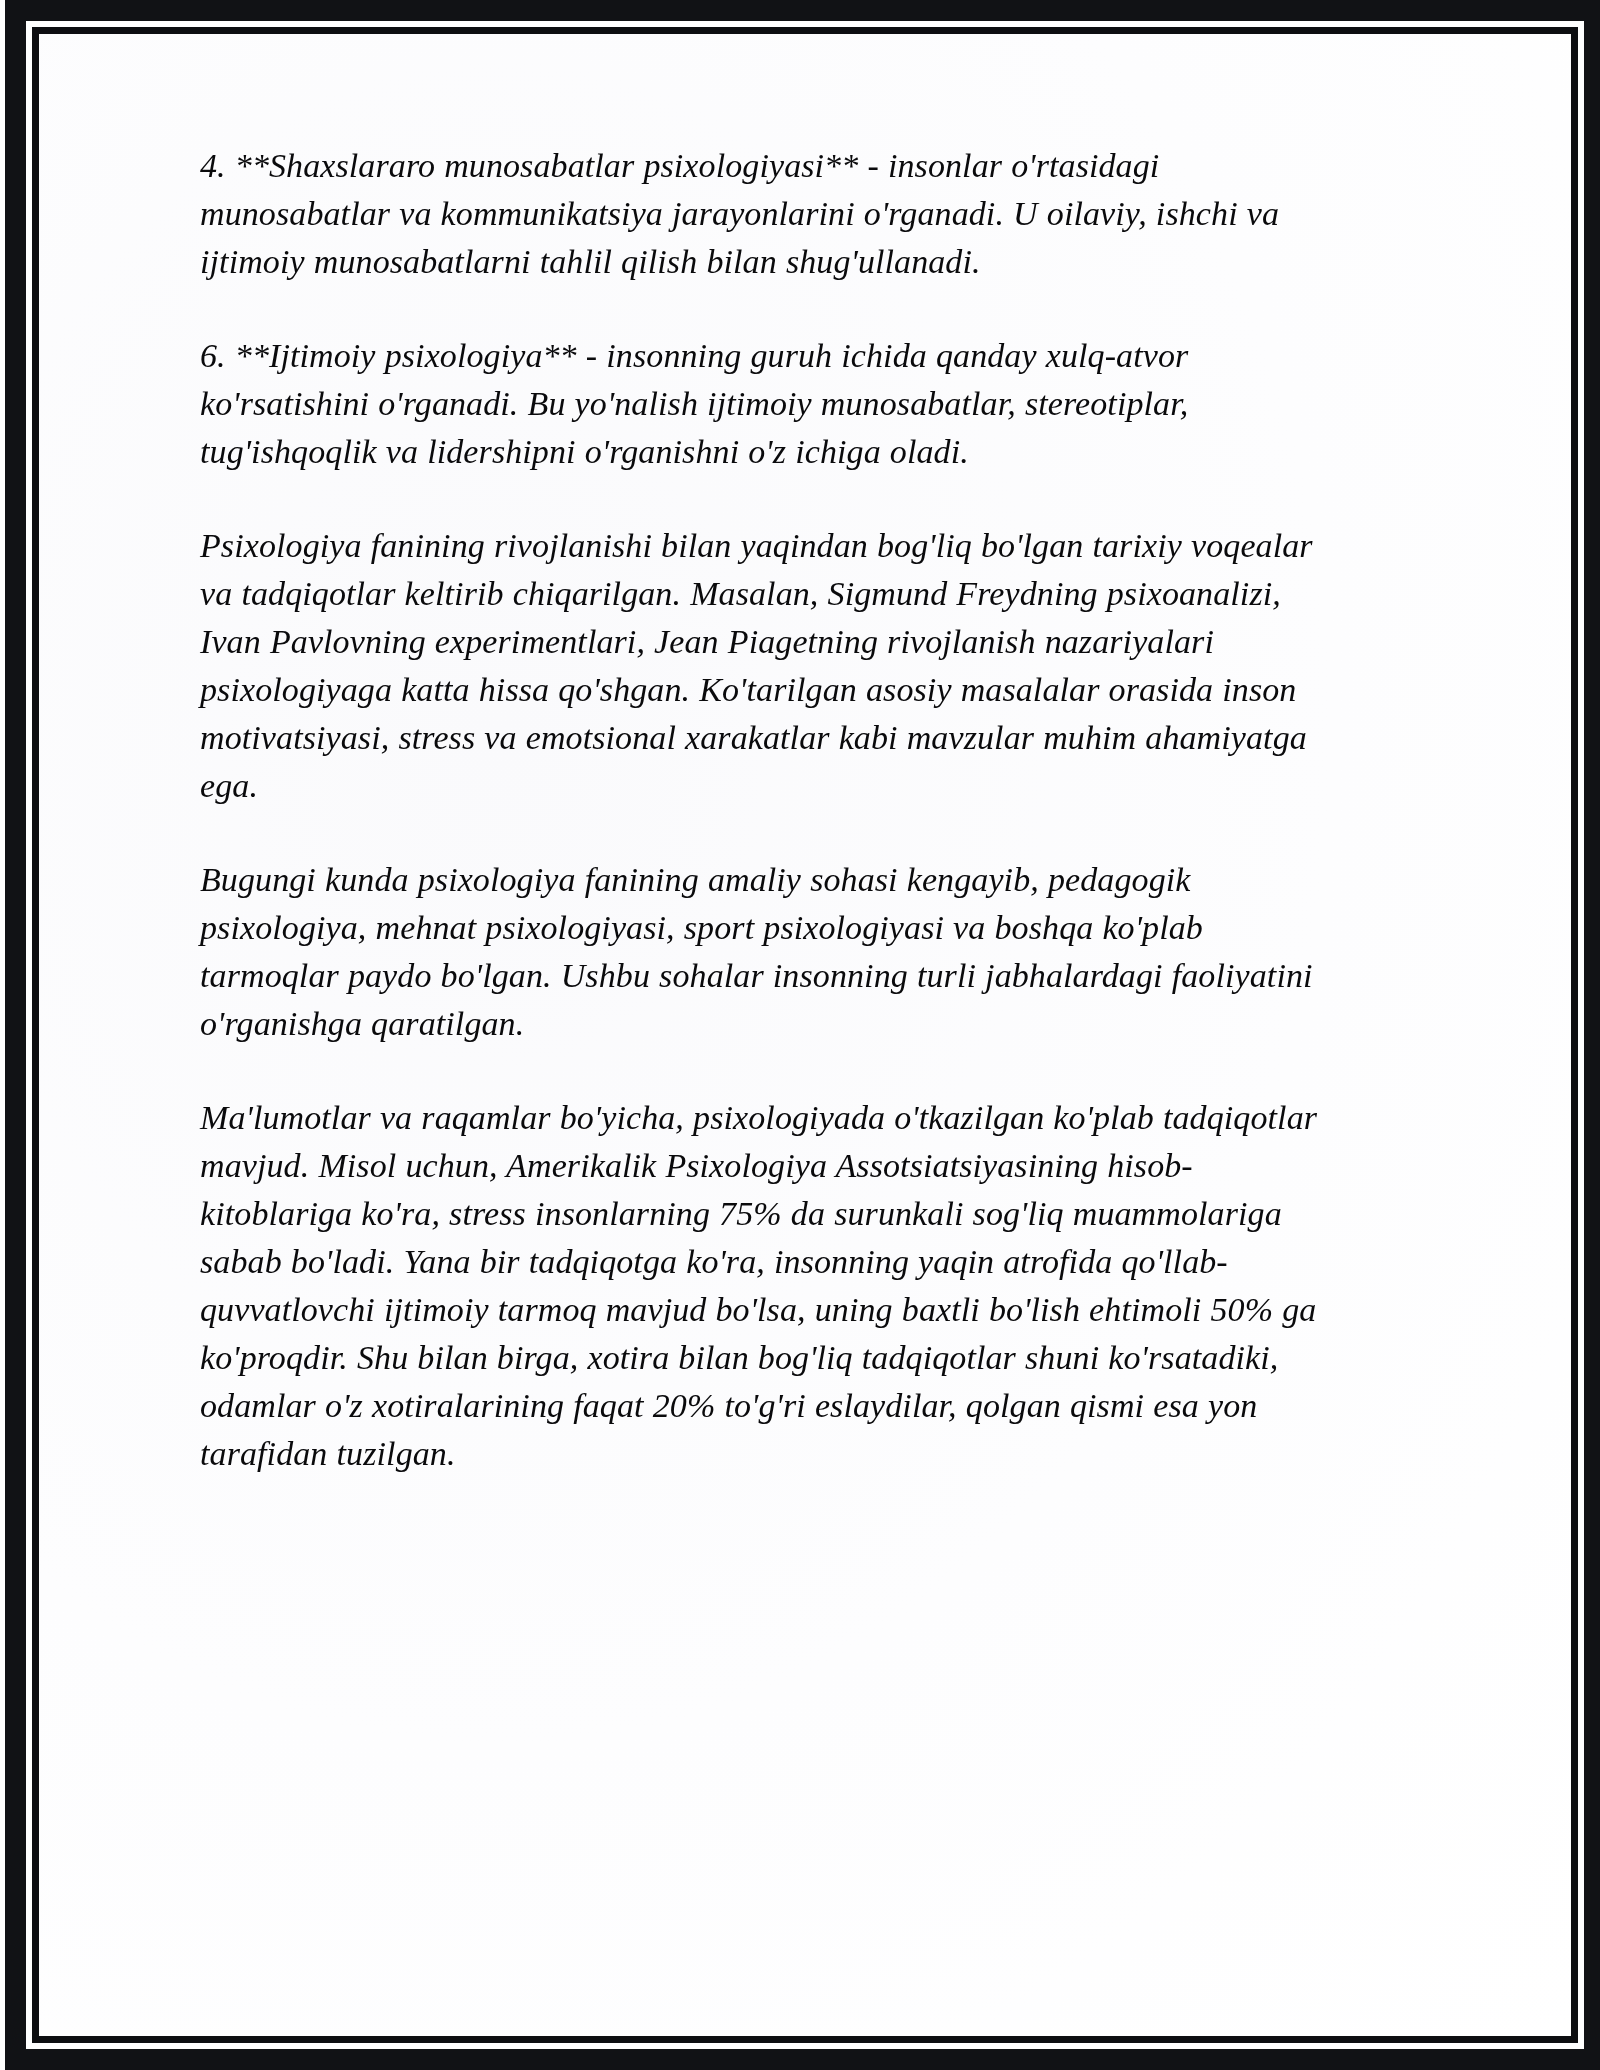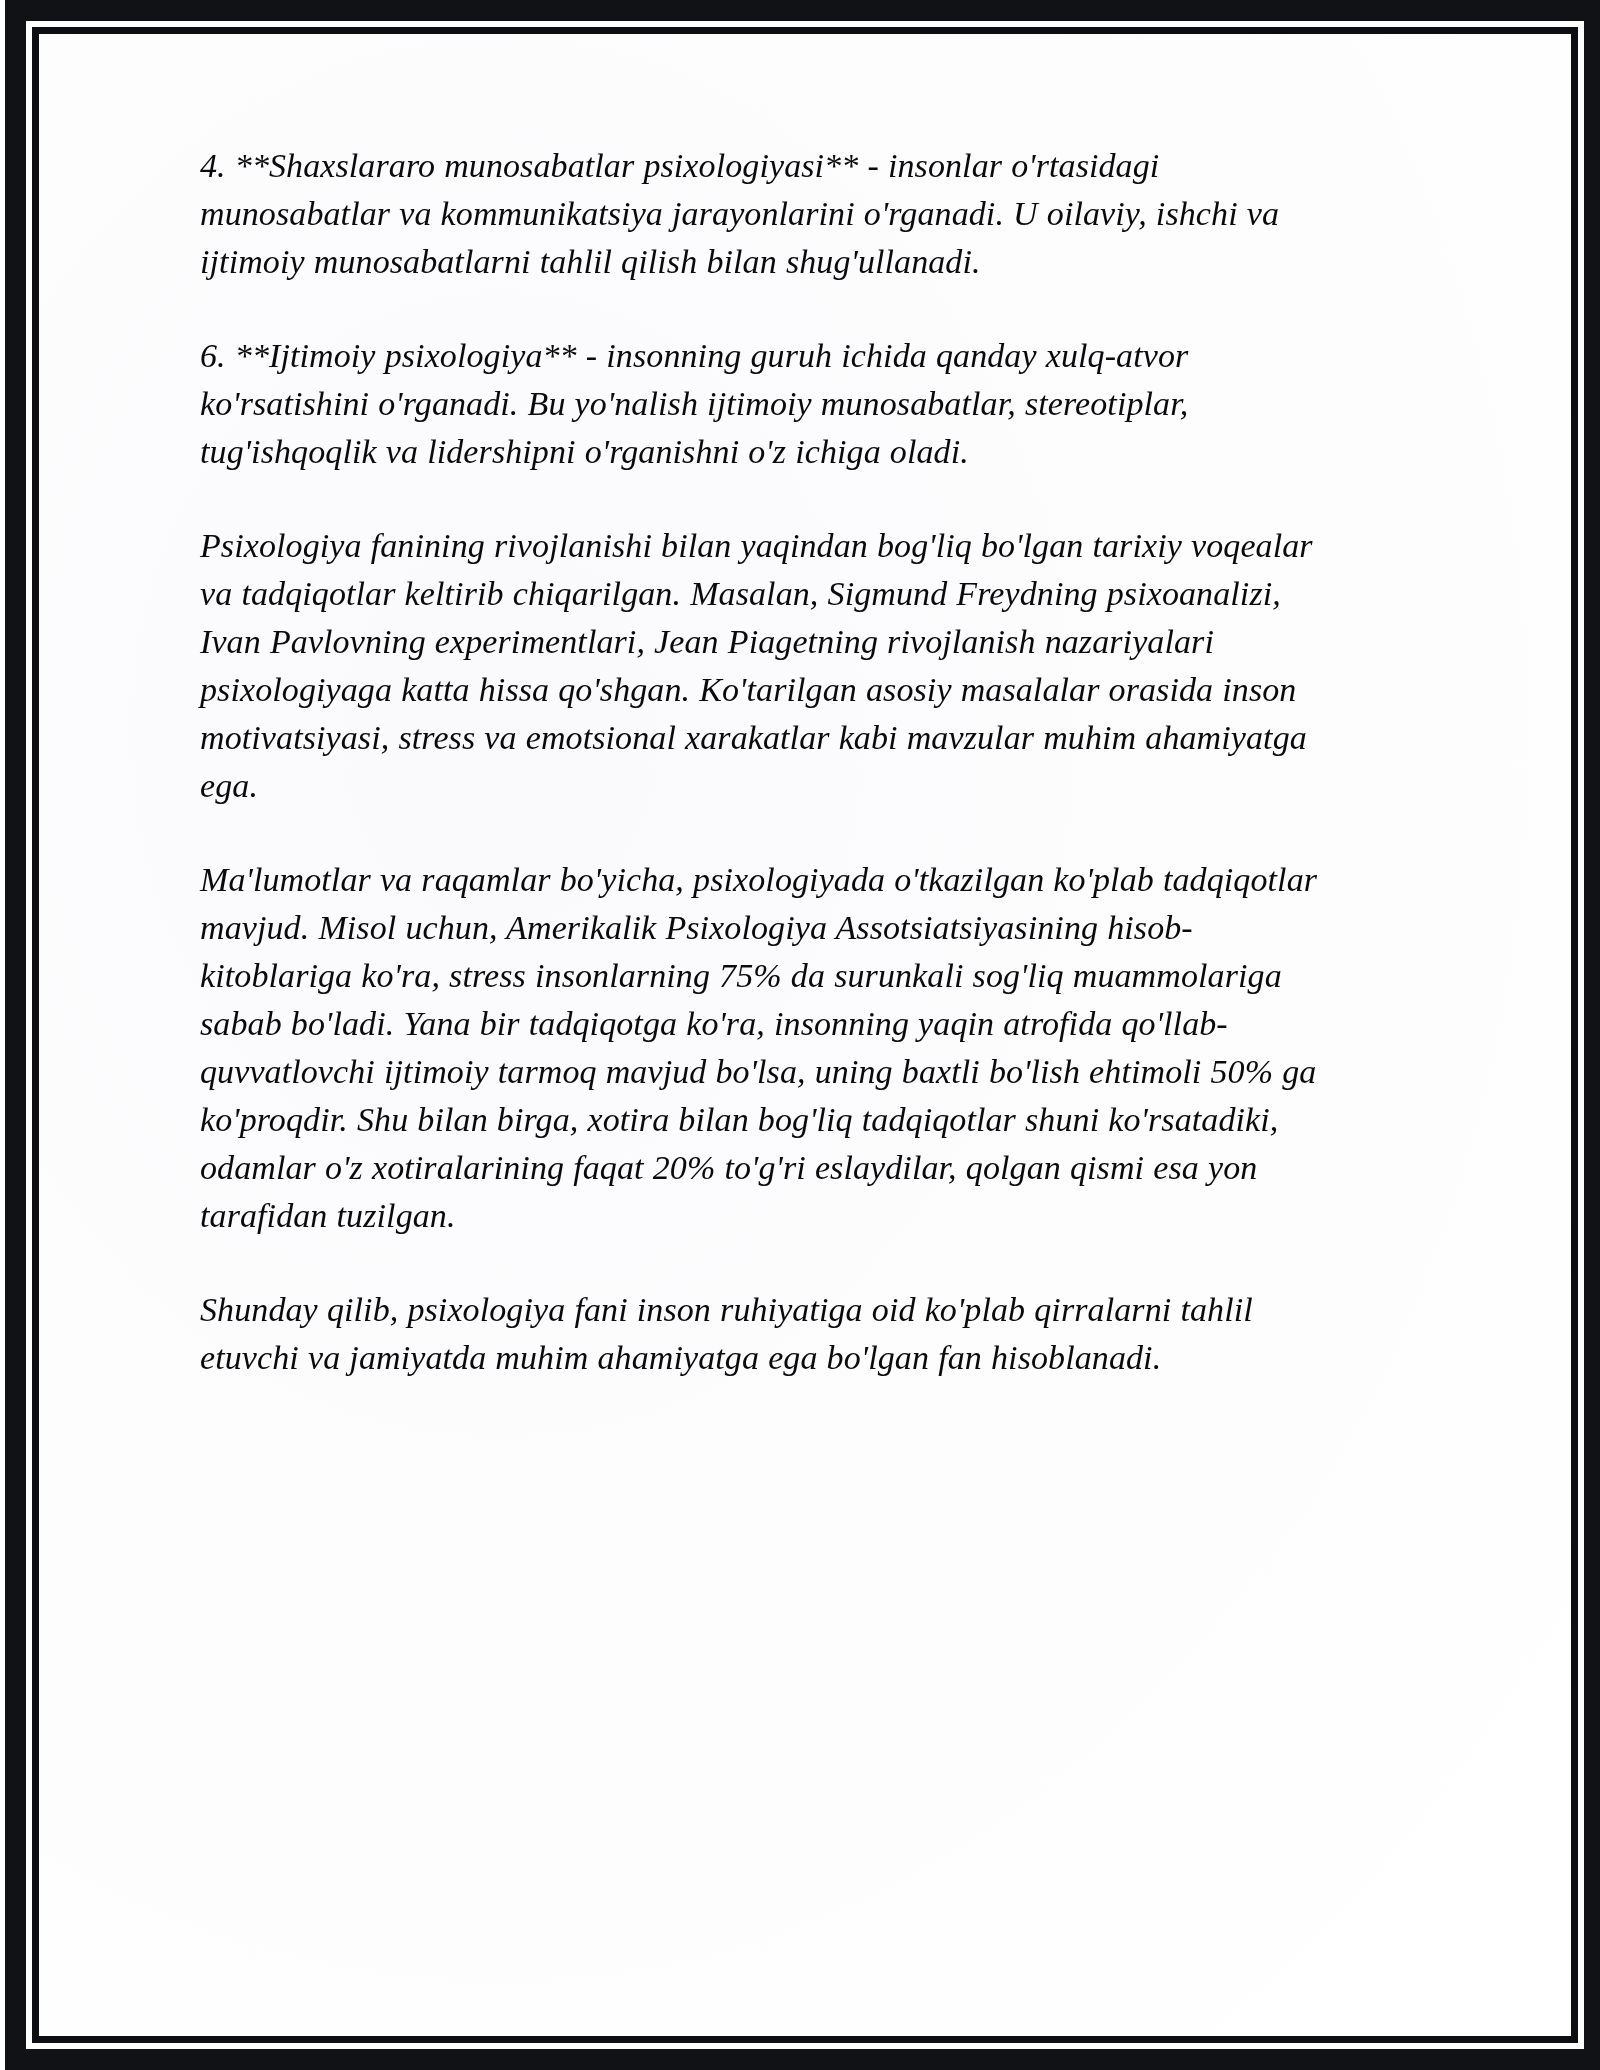--- a/index.html
+++ b/index.html
@@ -89,22 +89,22 @@
         <div class="paper-tone"></div>
 
         <div class="doc-body">
 
           <p class="para">4. **Shaxslararo munosabatlar psixologiyasi** - insonlar o'rtasidagi munosabatlar va kommunikatsiya jarayonlarini o'rganadi. U oilaviy, ishchi va ijtimoiy munosabatlarni tahlil qilish bilan shug'ullanadi.</p>
 
           <p class="para">6. **Ijtimoiy psixologiya** - insonning guruh ichida qanday xulq-atvor ko'rsatishini o'rganadi. Bu yo'nalish ijtimoiy munosabatlar, stereotiplar, tug'ishqoqlik va lidershipni o'rganishni o'z ichiga oladi.</p>
 
           <p class="para">Psixologiya fanining rivojlanishi bilan yaqindan bog'liq bo'lgan tarixiy voqealar va tadqiqotlar keltirib chiqarilgan. Masalan, Sigmund Freydning psixoanalizi, Ivan Pavlovning experimentlari, Jean Piagetning rivojlanish nazariyalari psixologiyaga katta hissa qo'shgan. Ko'tarilgan asosiy masalalar orasida inson motivatsiyasi, stress va emotsional xarakatlar kabi mavzular muhim ahamiyatga ega.</p>
 
+          <p class="para">Bugungi kunda psixologiya fanining amaliy sohasi kengayib, pedagogik psixologiya, mehnat psixologiyasi, sport psixologiyasi va boshqa ko'plab tarmoqlar paydo bo'lgan. Ushbu sohalar insonning turli jabhalardagi faoliyatini o'rganishga qaratilgan.</p>
 
           <p class="para">Ma'lumotlar va raqamlar bo'yicha, psixologiyada o'tkazilgan ko'plab tadqiqotlar mavjud. Misol uchun, Amerikalik Psixologiya Assotsiatsiyasining hisob-kitoblariga ko'ra, stress insonlarning 75% da surunkali sog'liq muammolariga sabab bo'ladi. Yana bir tadqiqotga ko'ra, insonning yaqin atrofida qo'llab-quvvatlovchi ijtimoiy tarmoq mavjud bo'lsa, uning baxtli bo'lish ehtimoli 50% ga ko'proqdir. Shu bilan birga, xotira bilan bog'liq tadqiqotlar shuni ko'rsatadiki, odamlar o'z xotiralarining faqat 20% to'g'ri eslaydilar, qolgan qismi esa yon tarafidan tuzilgan.</p>
 
-          <p class="para">Shunday qilib, psixologiya fani inson ruhiyatiga oid ko'plab qirralarni tahlil etuvchi va jamiyatda muhim ahamiyatga ega bo'lgan fan hisoblanadi.</p>
 
         </div>
       </div>
     </div>
   </div>
 </div>
 
 </body></html>

